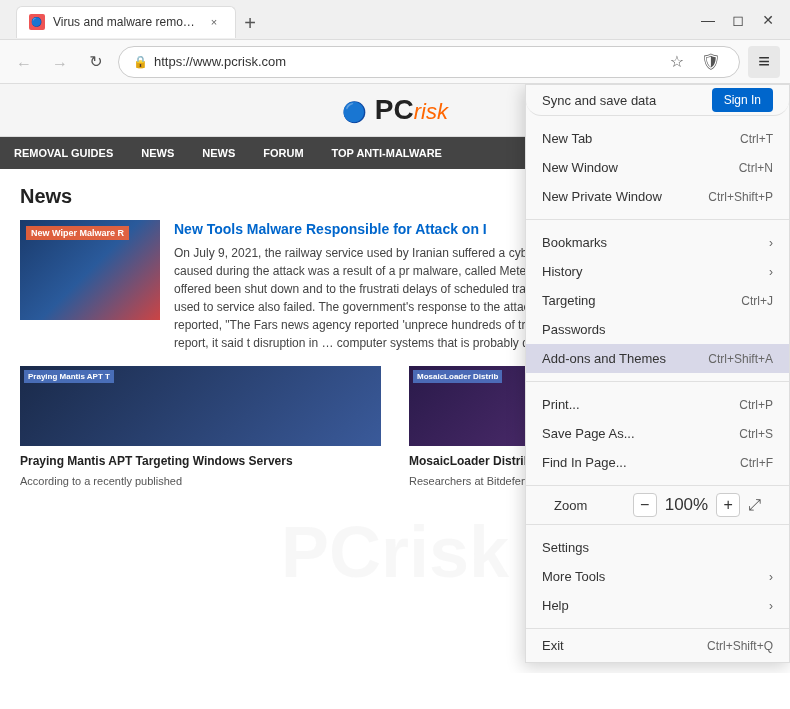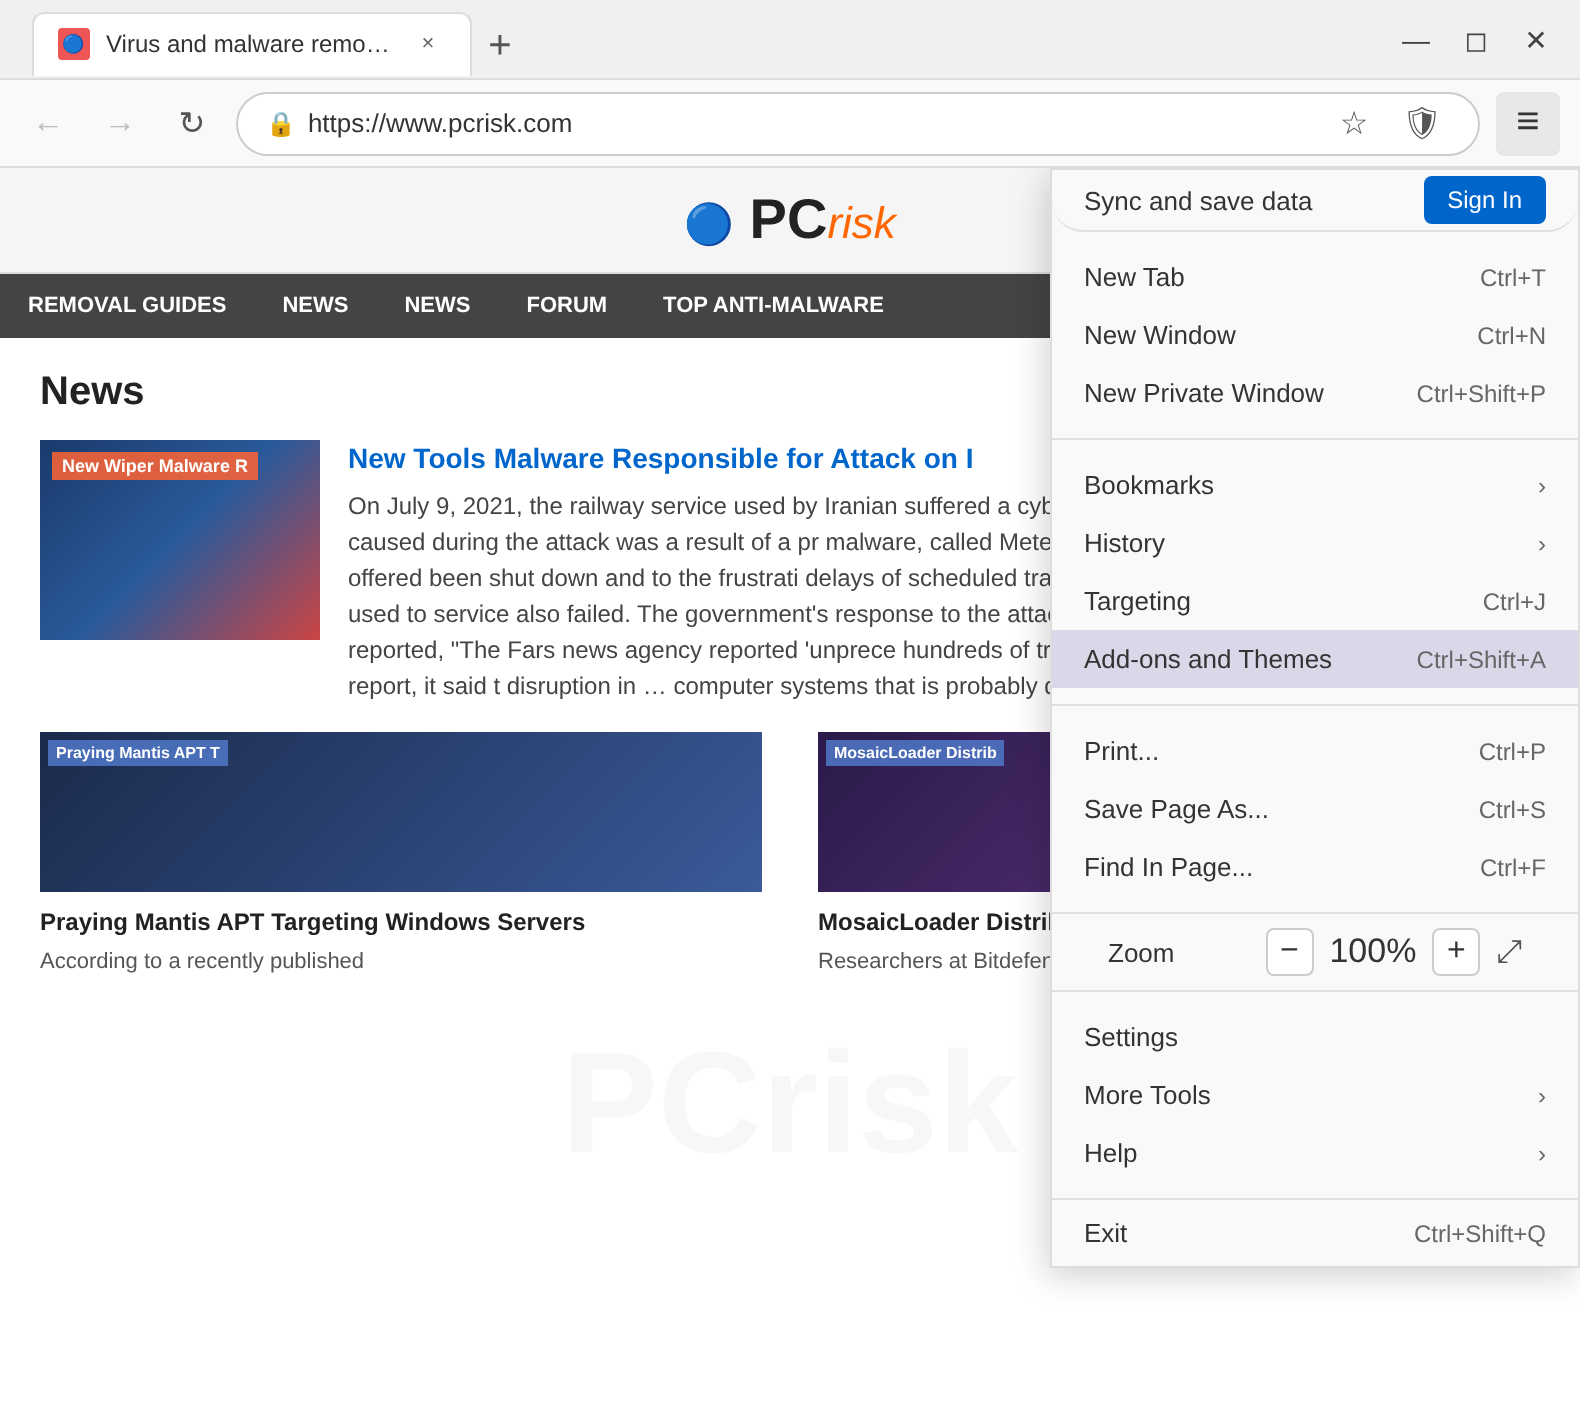--- a/index.html
+++ b/index.html
@@ -202,20 +202,23 @@
         <span class="menu-arrow">›</span>
       </div>
       <div class="menu-item">
         <span class="menu-item-label">History</span>
         <span class="menu-arrow">›</span>
       </div>
       <div class="menu-item">
         <span class="menu-item-label">Targeting</span>
         <span class="menu-shortcut">Ctrl+J</span>
       </div>
+      <div class="menu-item">
+        <span class="menu-item-label">Passwords</span>
+      </div>
       <div class="menu-item highlighted">
         <span class="menu-item-label">Add-ons and Themes</span>
         <span class="menu-shortcut">Ctrl+Shift+A</span>
       </div>
     </div>
 
     <div class="menu-section">
       <div class="menu-item">
         <span class="menu-item-label">Print...</span>
         <span class="menu-shortcut">Ctrl+P</span>

